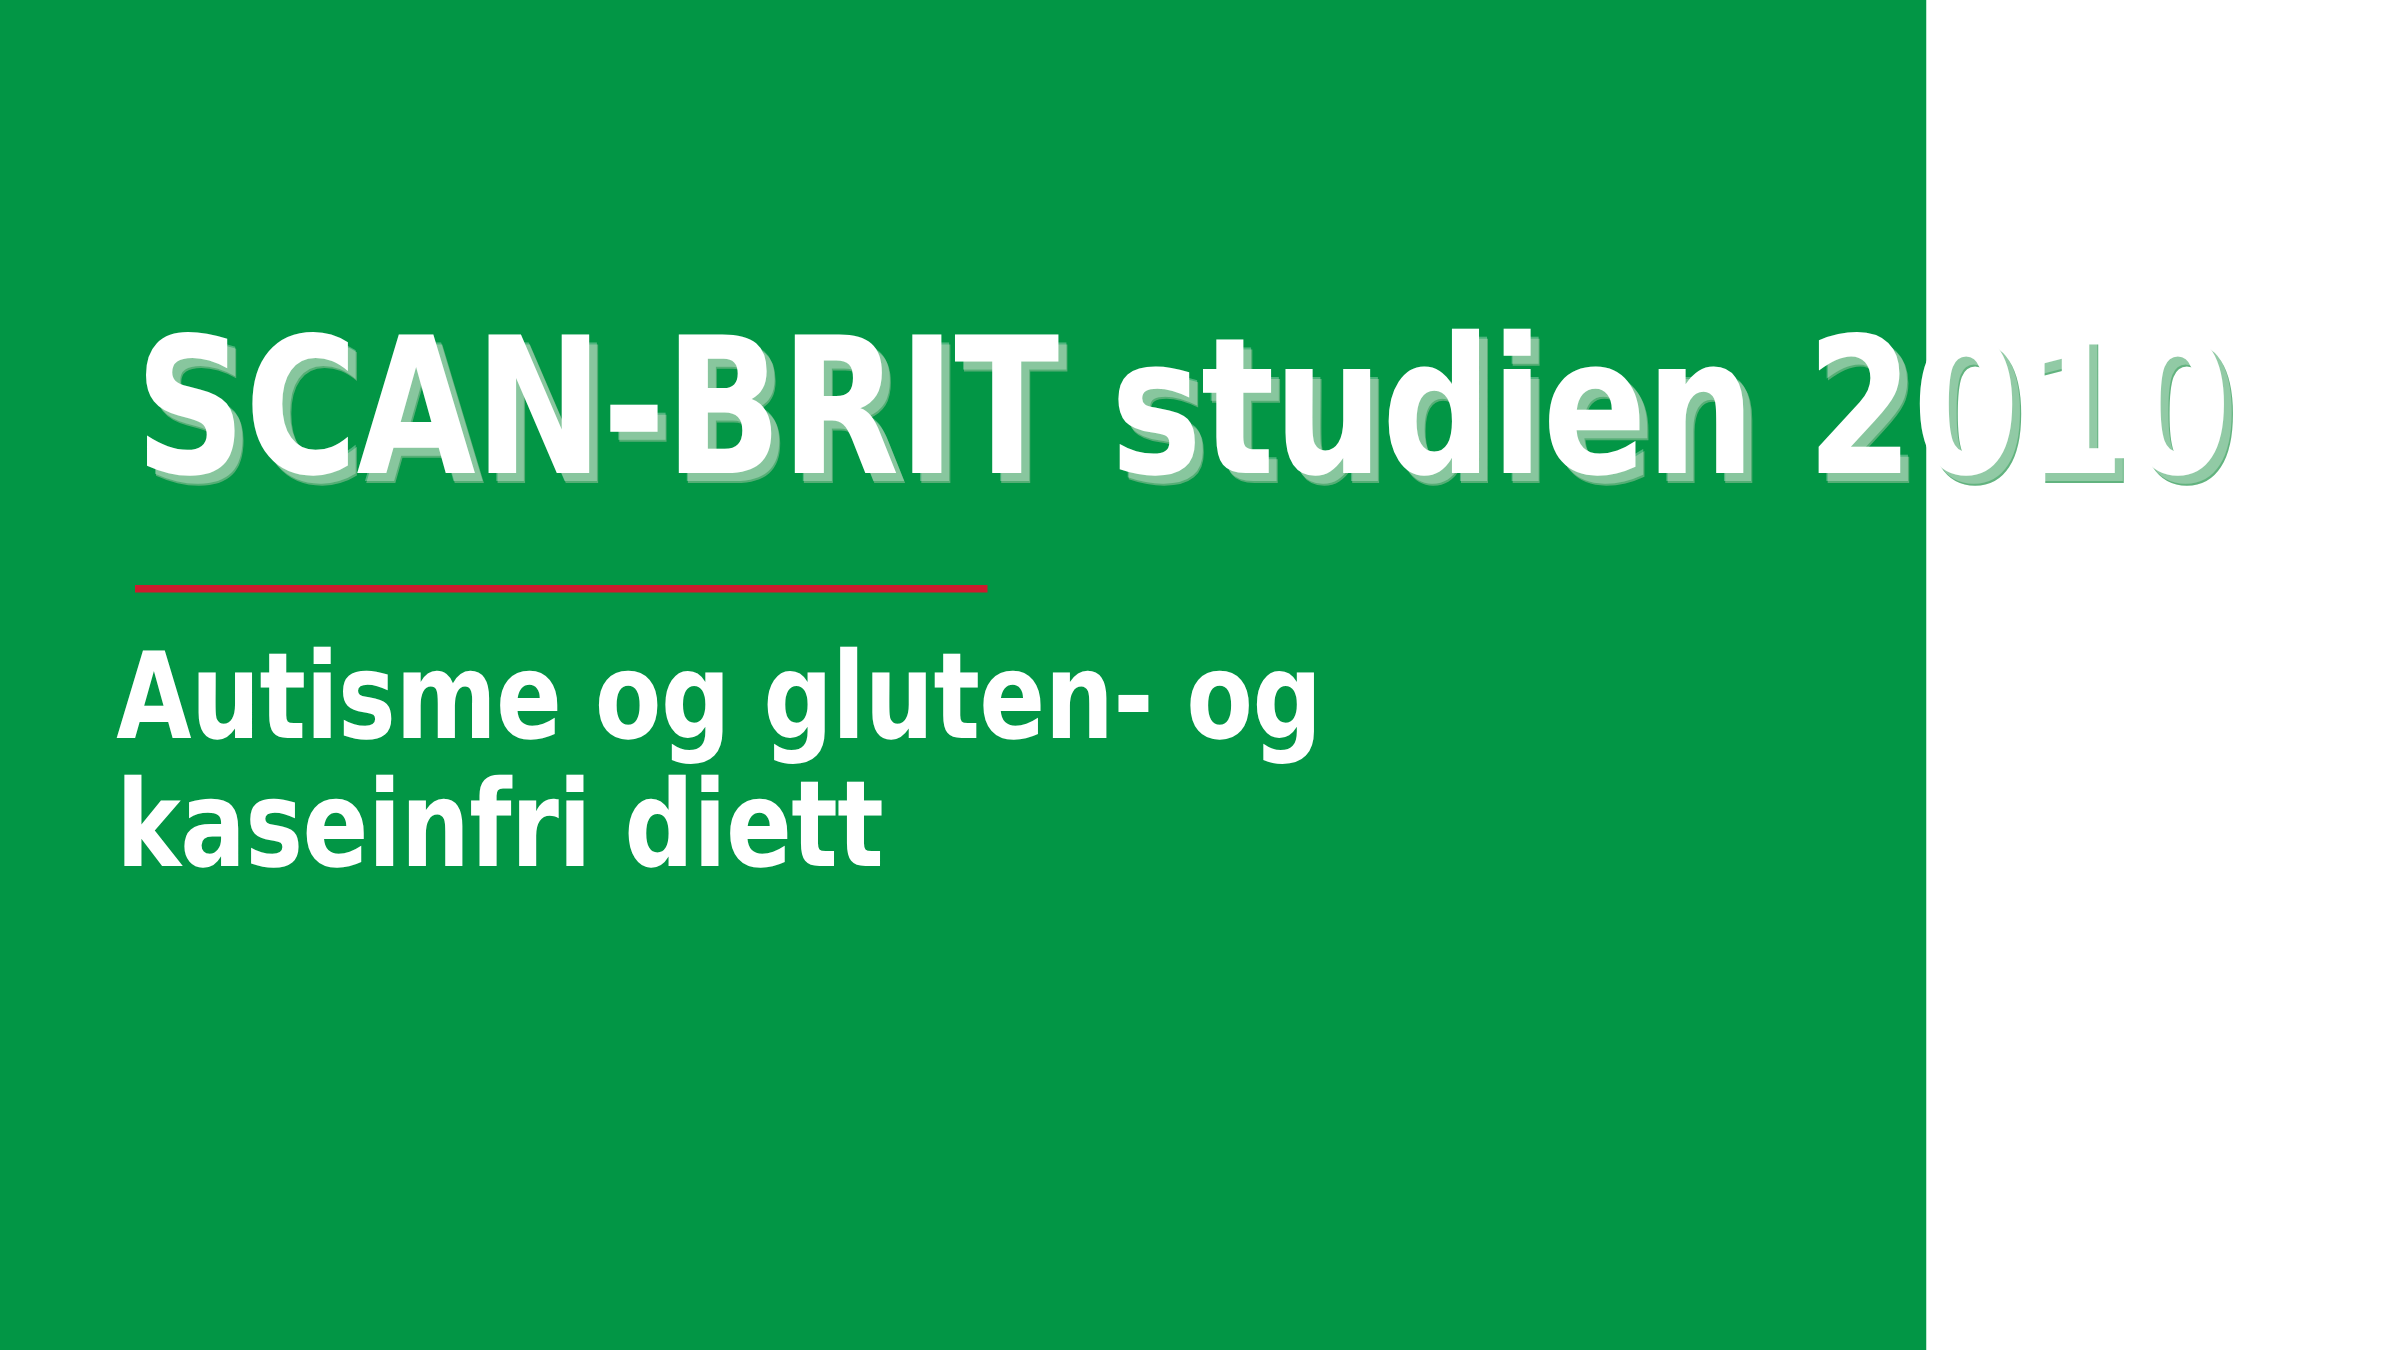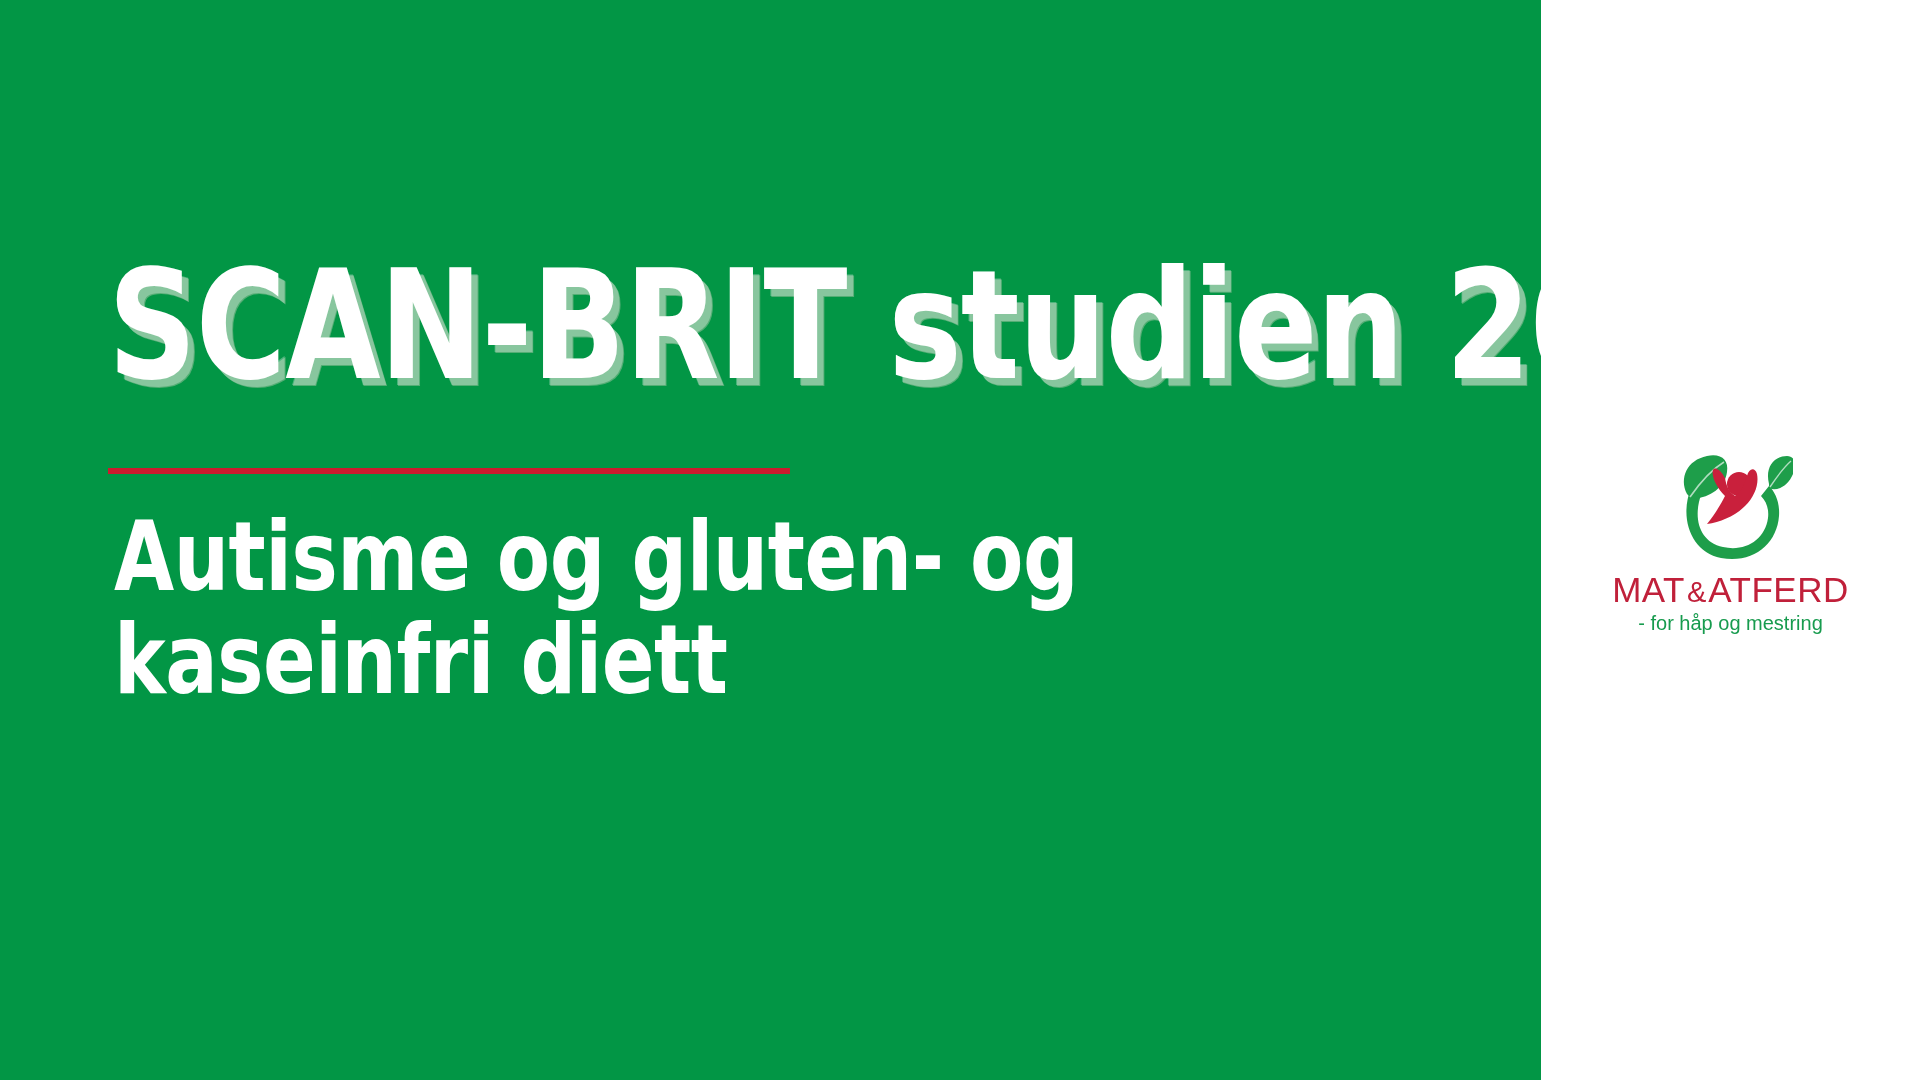--- a/index.html
+++ b/index.html
@@ -58,21 +58,21 @@
     left: 108px;
     top: 468px;
     width: 682px;
     height: 6px;
     background: #CC1B2E;
   }
 
   
   #subtitle-block {
     position: absolute;
-    left: 114px;
+    left: 93px;
     top: 506px;
     width: 1100px;
   }
 
   .subtitle-line {
     font-family: "DejaVu Sans Condensed", "Liberation Sans Narrow", "Liberation Sans", sans-serif;
     font-weight: 700;
     font-size: 96px;
     line-height: 1.07;
     letter-spacing: -0.5px;
@@ -143,64 +143,14 @@
     <div id="slide-title">SCAN-BRIT studien 2010</div>
   </div>
 
   <div id="divider"></div>
 
   <div id="subtitle-block">
     <div class="subtitle-line">Autisme og gluten- og</div>
     <div class="subtitle-line">kaseinfri diett</div>
   </div>
 
-  <div id="logo-panel">
-    <div id="logo">
-
-      <svg id="logo-mark" viewBox="0 0 124 116" xmlns="http://www.w3.org/2000/svg">
-
-        <path d="M22 40
-                 C 10 70, 22 104, 52 110
-                 C 84 116, 108 96, 110 68
-                 C 111 54, 106 44, 100 38
-                 L 92 48
-                 C 98 54, 100 62, 99 70
-                 C 96 92, 76 104, 54 99
-                 C 30 94, 24 70, 32 47
-                 Z" fill="#1E9E4A"></path>
-
-        <path d="M18 46
-                 C 10 30, 18 12, 38 8
-                 C 52 5, 60 12, 58 24
-                 C 56 40, 38 52, 22 50
-                 Z" fill="#1E9E4A"></path>
-
-        <path d="M21 49 C 30 36, 42 22, 55 14" fill="none" stroke="#ffffff" stroke-width="1.6" opacity="0.65"></path>
-
-        <path d="M100 36
-                 C 96 20, 104 8, 118 8
-                 C 126 8, 128 16, 124 26
-                 C 119 38, 108 44, 100 40
-                 Z" fill="#1E9E4A"></path>
-
-        <path d="M101 39 C 107 30, 114 20, 122 13" fill="none" stroke="#ffffff" stroke-width="1.4" opacity="0.65"></path>
-
-        <circle cx="70" cy="36" r="12" fill="#C9203C"></circle>
-
-        <path d="M56 30
-                 C 52 22, 46 18, 44 22
-                 C 42 28, 48 40, 56 48
-                 C 52 56, 46 66, 38 76
-                 C 52 74, 66 68, 76 58
-                 C 86 48, 90 36, 88 26
-                 C 86 19, 80 20, 78 28
-                 C 76 36, 72 44, 66 48
-                 C 60 44, 57 37, 56 30
-                 Z" fill="#C9203C"></path>
-      </svg>
-
-      <div id="logo-wordmark"><span>MAT</span><span class="amp">&amp;</span><span>ATFERD</span></div>
-
-      <div id="logo-tagline">- for håp og mestring</div>
-    </div>
-  </div>
 
 </div>
 
 </body></html>

